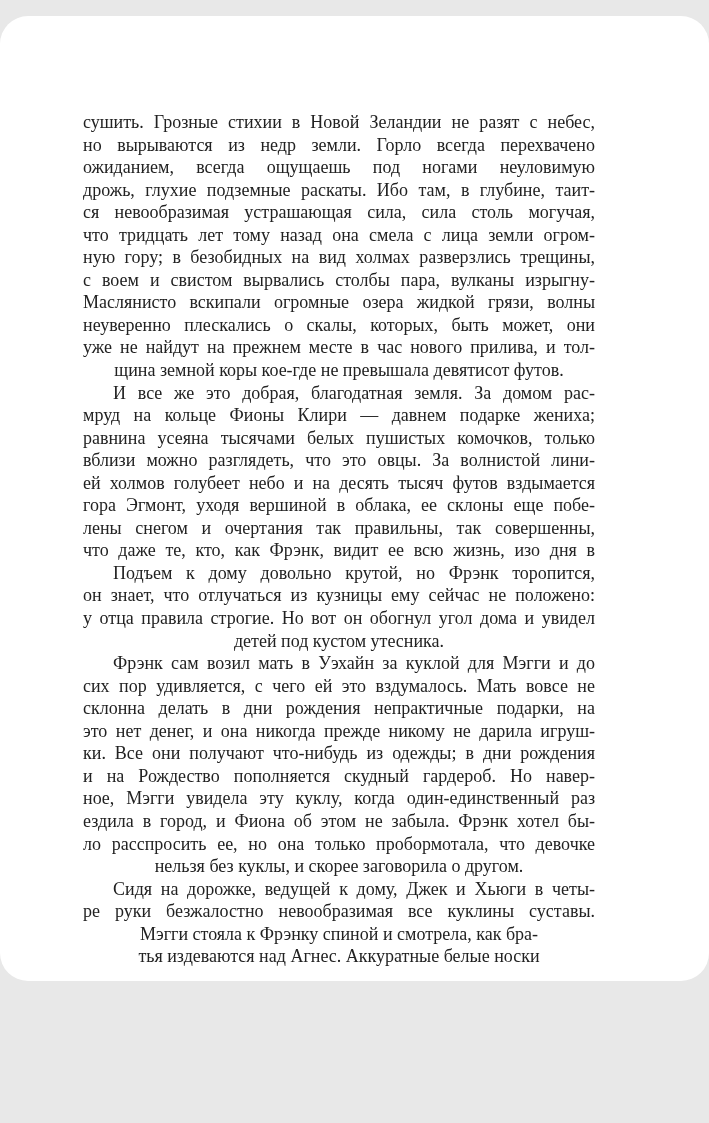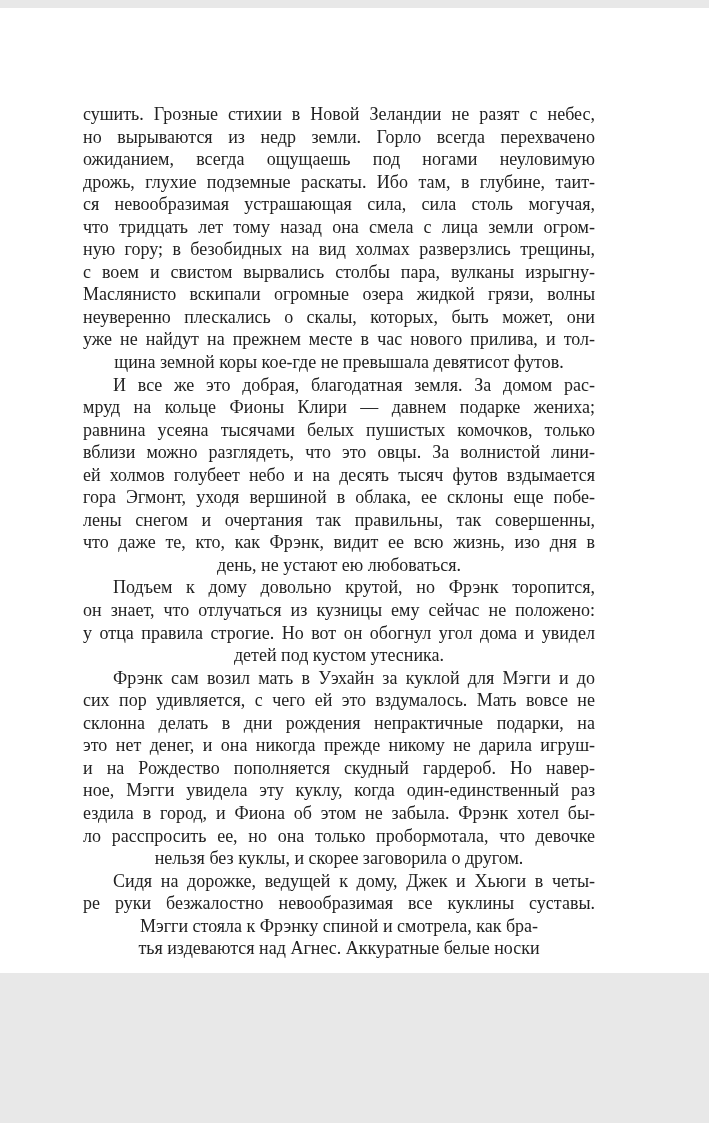--- a/index.html
+++ b/index.html
@@ -1,22 +1,23 @@
 <!DOCTYPE html>
 <html><head>
 <meta charset="utf-8">
 <style>
   html, body { margin: 0; padding: 0; background: #e8e8e8; }
   .sheet {
     position: relative;
     width: 709px;
     height: 965px;
-    margin: 8px auto;
+    margin: 16px auto;
     background: #ffffff;
     overflow: hidden;
+    border-radius: 28px;
   }
   .text-col {
     position: absolute;
     left: 83px;
     top: 95px;
     width: 512px;
     font-family: "Liberation Serif", "DejaVu Serif", serif;
     font-size: 18px;
     color: #222222;
   }
@@ -68,33 +69,33 @@
       </div>
       <div class="paragraph">
         <div class="line just indent">И все же это добрая, благодатная земля. За домом рас-</div>
         <div class="line just">мруд на кольце Фионы Клири — давнем подарке жениха;</div>
         <div class="line just">равнина усеяна тысячами белых пушистых комочков, только</div>
         <div class="line just">вблизи можно разглядеть, что это овцы. За волнистой лини-</div>
         <div class="line just">ей холмов голубеет небо и на десять тысяч футов вздымается</div>
         <div class="line just">гора Эгмонт, уходя вершиной в облака, ее склоны еще побе-</div>
         <div class="line just">лены снегом и очертания так правильны, так совершенны,</div>
         <div class="line just">что даже те, кто, как Фрэнк, видит ее всю жизнь, изо дня в</div>
-        <div class="line">день, не устают ею любоваться.</div>
       </div>
       <div class="paragraph">
         <div class="line just indent">Подъем к дому довольно крутой, но Фрэнк торопится,</div>
         <div class="line just">он знает, что отлучаться из кузницы ему сейчас не положено:</div>
         <div class="line just">у отца правила строгие. Но вот он обогнул угол дома и увидел</div>
         <div class="line">детей под кустом утесника.</div>
       </div>
       <div class="paragraph">
         <div class="line just indent">Фрэнк сам возил мать в Уэхайн за куклой для Мэгги и до</div>
         <div class="line just">сих пор удивляется, с чего ей это вздумалось. Мать вовсе не</div>
         <div class="line just">склонна делать в дни рождения непрактичные подарки, на</div>
         <div class="line just">это нет денег, и она никогда прежде никому не дарила игруш-</div>
+        <div class="line just">ки. Все они получают что-нибудь из одежды; в дни рождения</div>
         <div class="line just">и на Рождество пополняется скудный гардероб. Но навер-</div>
         <div class="line just">ное, Мэгги увидела эту куклу, когда один-единственный раз</div>
         <div class="line just">ездила в город, и Фиона об этом не забыла. Фрэнк хотел бы-</div>
         <div class="line just">ло расспросить ее, но она только пробормотала, что девочке</div>
         <div class="line">нельзя без куклы, и скорее заговорила о другом.</div>
       </div>
       <div class="paragraph">
         <div class="line just indent">Сидя на дорожке, ведущей к дому, Джек и Хьюги в четы-</div>
         <div class="line just">ре руки безжалостно невообразимая все куклины суставы.</div>
         <div class="line">Мэгги стояла к Фрэнку спиной и смотрела, как бра-</div>

